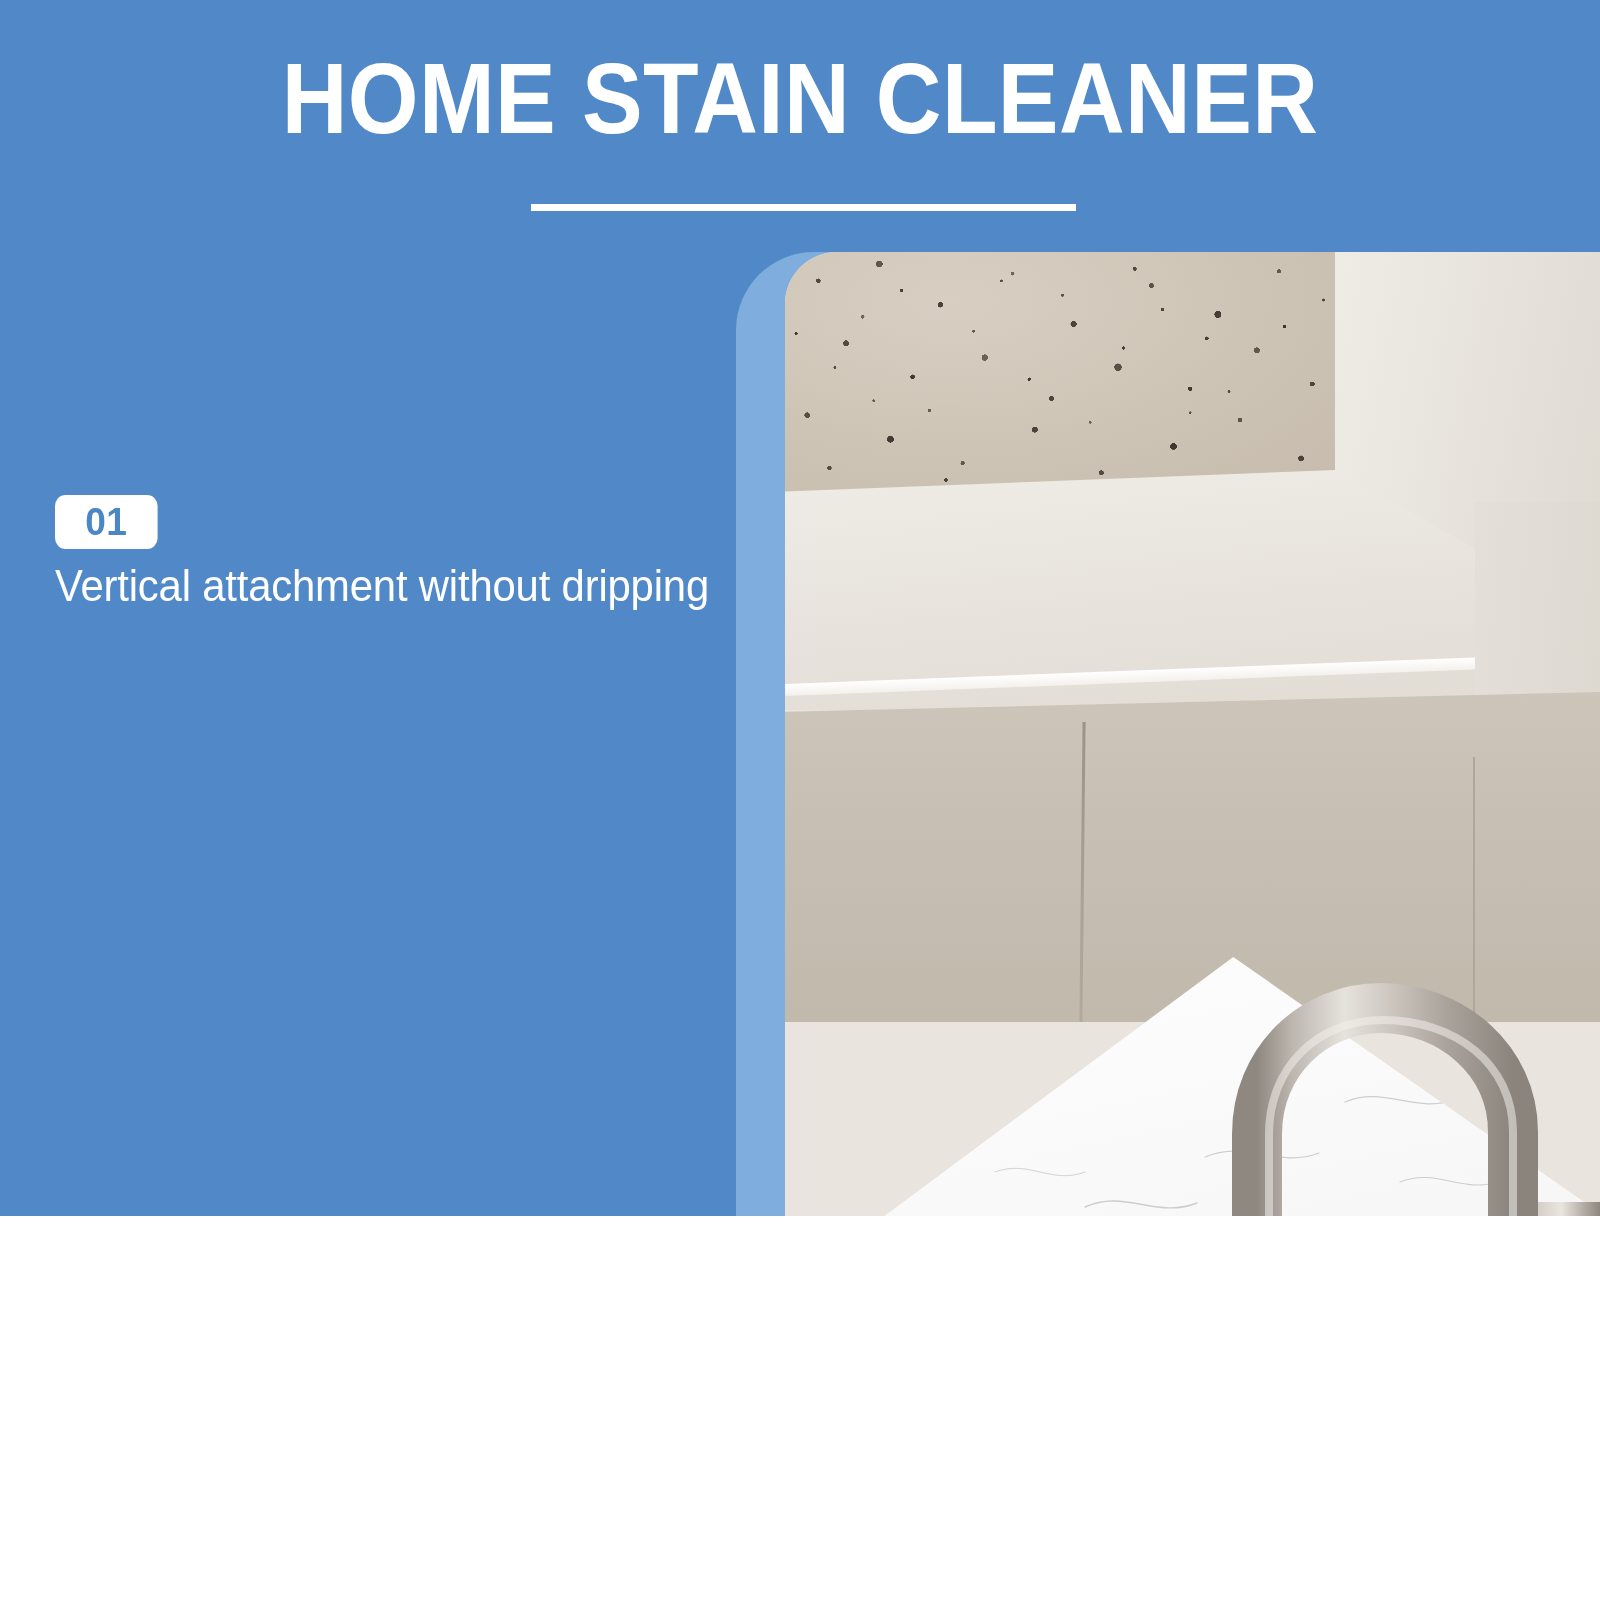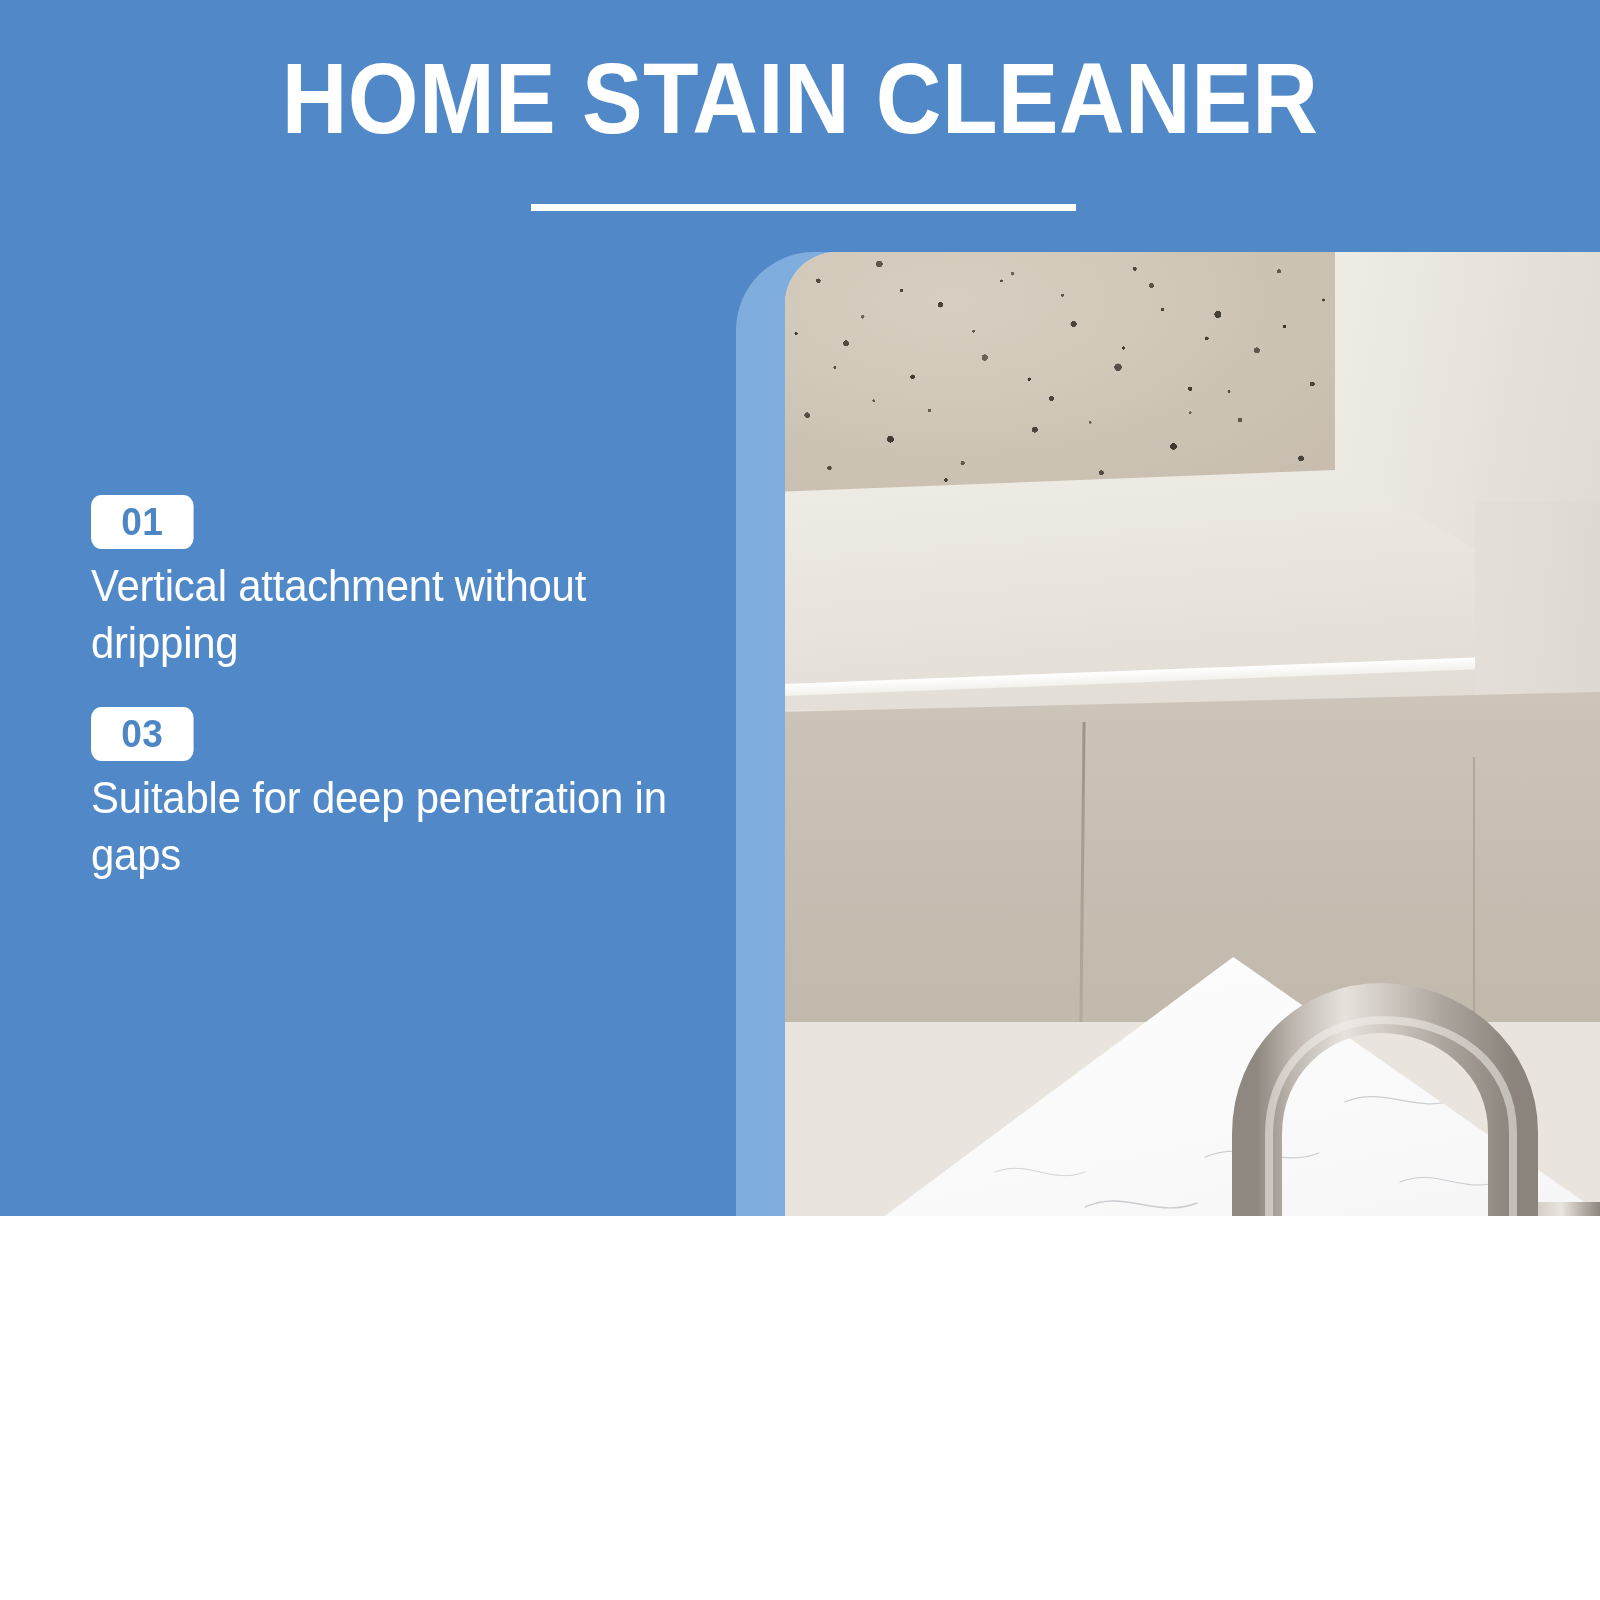--- a/index.html
+++ b/index.html
@@ -41,21 +41,21 @@
     background: #ffffff;
   }
 
   
   #feature-list {
     position: absolute;
     left: 55px;
     top: 495px;
     width: 660px;
   }
-  .feature-item { position: relative; margin-left: 36px; }
+  .feature-item { position: relative; }
   .feature-badge {
     display: inline-block;
     background: #ffffff;
     color: #4c86c5;
     border-radius: 11px;
     font-size: 39px;
     font-weight: 700;
     line-height: 54px;
     height: 54px;
     min-width: 108px;
@@ -272,24 +272,20 @@
   <div id="header-divider"></div>
 
   <div id="feature-list">
 
     <div class="feature-item" id="item-1">
       <span class="feature-badge">01</span>
       <span class="feature-text">Vertical attachment without dripping</span>
     </div>
 
 
-    <div class="feature-item" id="item-3">
-      <span class="feature-badge">03</span>
-      <span class="feature-text">Suitable for deep penetration in gaps</span>
-    </div>
 
 
   </div>
 
   <div id="photo-border"></div>
 
   <div id="photo-panel">
 
     <div class="ph" id="backsplash"></div>
     <div class="ph" id="backsplash-speckle"></div>

